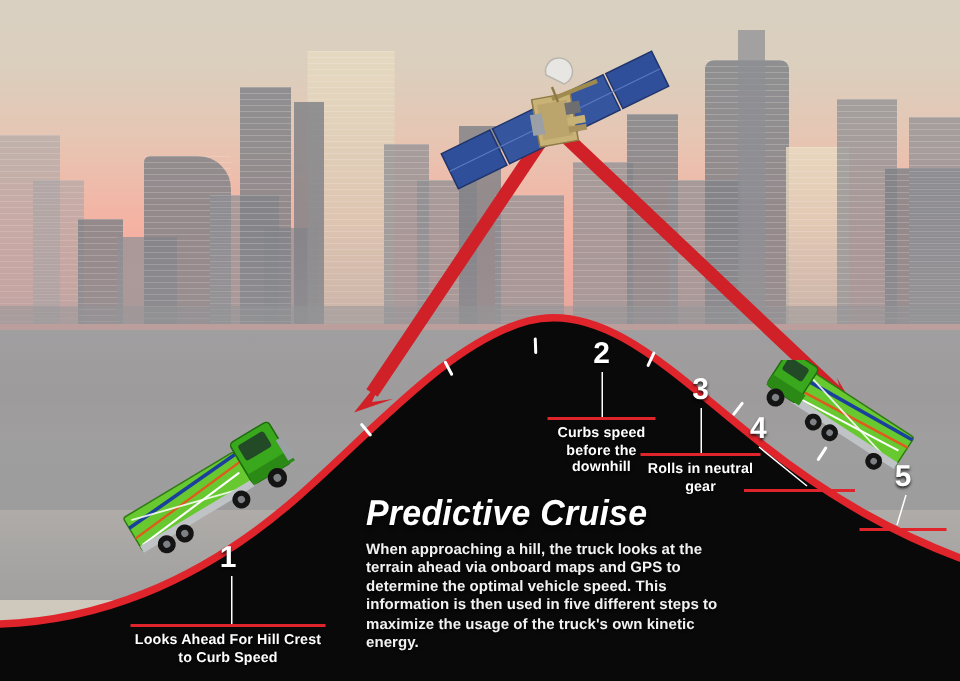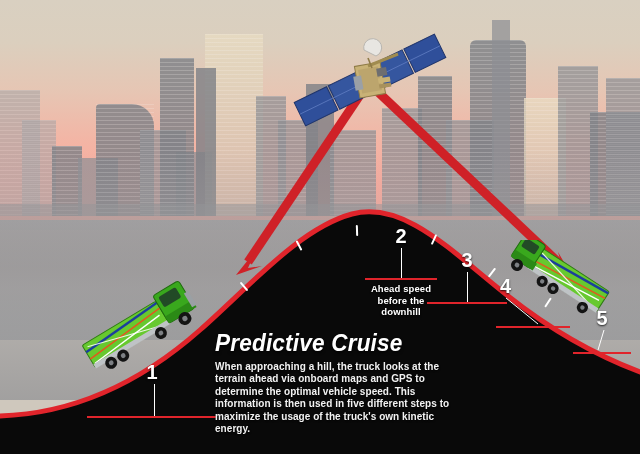--- a/index.html
+++ b/index.html
@@ -44,21 +44,21 @@
   }
   .callout .stem{background:#ffffff;width:1px;margin:2px auto 0;}
   .callout .rule{height:2px;background:#e0242b;margin:0 auto;}
   .callout .txt{
     color:#fff;font-size:9.5px;line-height:11.5px;text-align:center;
     font-weight:bold;letter-spacing:.1px;padding-top:3px;
     text-shadow:0 1px 2px rgba(0,0,0,.85);
   }
   .callout.dark .txt{color:#ffffff;}
   
-  .titleblock{position:absolute;left:215px;top:330px;width:262px;}
+  .titleblock{position:absolute;left:244px;top:330px;width:262px;}
   .titleblock .t{
     color:#ffffff;font-style:italic;font-weight:bold;font-size:24px;
     line-height:26px;letter-spacing:.2px;
     text-shadow:0 2px 3px rgba(0,0,0,.75);
     transform:scaleX(.94);transform-origin:left center;
   }
   .titleblock .body{
     color:#f2f2f2;font-size:10px;line-height:12.4px;font-weight:bold;
     margin-top:5px;width:250px;letter-spacing:.05px;
     text-shadow:0 1px 2px rgba(0,0,0,.7);
@@ -260,33 +260,35 @@
         <circle cx="88" cy="68" r="2.2" fill="#7d8084"></circle>
       <circle cx="10" cy="68" r="6" fill="#141414"></circle>
         <circle cx="10" cy="68" r="2.4" fill="#7d8084"></circle>
     </g>
   </svg>
 
   <div class="callout" style="left:86px;top:362px;width:132px;">
     <div class="num">1</div>
     <div class="stem" style="height:32px;margin-left:68px;"></div>
     <div class="rule" style="width:130px;"></div>
+    <div class="txt">Looks Ahead For Hill Crest to Curb Speed</div>
   </div>
 
   <div class="callout dark" style="left:362px;top:226px;width:78px;">
     <div class="num">2</div>
     <div class="stem" style="height:30px;"></div>
     <div class="rule" style="width:72px;"></div>
-    <div class="txt">Ahead speed before the downhill</div>
+    <div class="txt">Curbs speed before the downhill</div>
   </div>
 
   <div class="callout dark" style="left:426px;top:250px;width:82px;">
     <div class="num">3</div>
     <div class="stem" style="height:30px;"></div>
     <div class="rule" style="width:80px;"></div>
+    <div class="txt">Rolls in neutral gear</div>
   </div>
 
   <div class="callout dark" style="left:494px;top:276px;width:78px;">
     <div class="num" style="text-align:left;padding-left:6px;">4</div>
     <svg width="78" height="30" style="display:block;">
         <line x1="12" y1="2" x2="44" y2="28" stroke="#fff" stroke-width="1"></line>
       </svg>
     <div class="rule" style="width:74px;"></div>
   </div>
 

